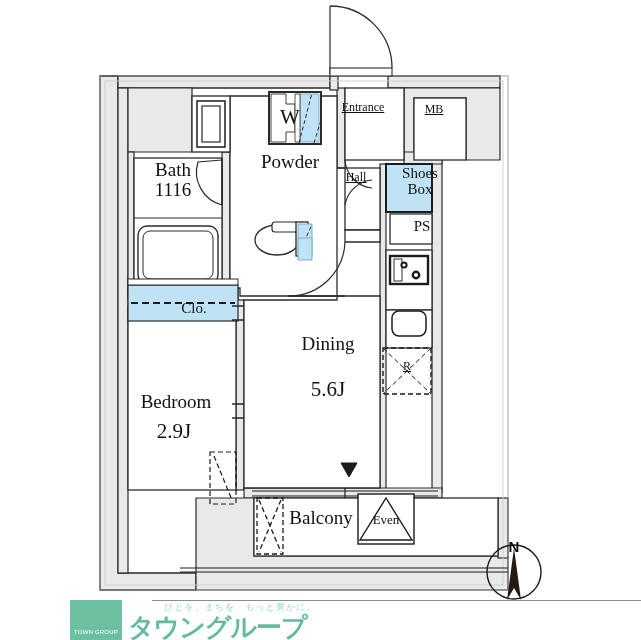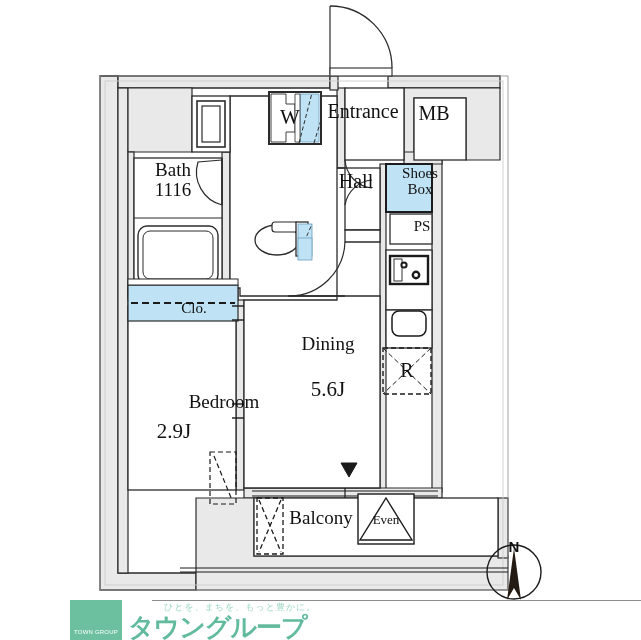--- a/index.html
+++ b/index.html
@@ -8,21 +8,21 @@
 
   #plan{position:absolute;left:0;top:0;width:641px;height:640px;}
 
   .lbl{position:absolute;text-align:center;line-height:1.05;
        color:#111;white-space:nowrap;pointer-events:none;}
   .lbl .l1{display:block;}
   .lbl .l2{display:block;}
 
   
   .t-room   {font-size:19px;text-align:center;}
-  .t-roomS  {font-size:20px;}
+  .t-roomS  {font-size:12px;text-decoration:underline;}
   .t-small  {font-size:15px;padding-left:11px;}
   .t-tiny   {font-size:13px;}
   .t-big    {font-size:21px;}
 
   
   #logo{position:absolute;left:60px;top:598px;width:232px;height:42px;}
   #logo .mark{position:absolute;left:10px;top:2px;width:52px;height:40px;
               background:#6cc0a0;}
   #logo .tg{position:absolute;left:10px;top:31px;width:52px;text-align:center;
             font-family:"Liberation Sans",sans-serif;font-size:6px;
@@ -249,20 +249,21 @@
     <rect x="9" y="23" width="26" height="3" fill="#ffffff"></rect>
   </g>
 </svg>
 
 <div class="lbl t-room" style="left:130px;top:160px;width:86px;">
   <span class="l1">Bath</span>
   <span class="l2">1116</span>
 </div>
 
 <div class="lbl t-room" style="left:231px;top:152px;width:118px;">
+  <span class="l1">Powder</span>
 </div>
 
 <div class="lbl t-roomS" style="left:320px;top:101px;width:86px;">
   <span class="l1">Entrance</span>
 </div>
 
 <div class="lbl t-roomS" style="left:414px;top:103px;width:40px;">
   <span class="l1">MB</span>
 </div>
 
@@ -284,21 +285,21 @@
 </div>
 
 <div class="lbl t-room" style="left:270px;top:334px;width:116px;">
   <span class="l1">Dining</span>
 </div>
 
 <div class="lbl t-big" style="left:270px;top:378px;width:116px;font-family:Liberation Serif, serif;">
   <span class="l1">5.6J</span>
 </div>
 
-<div class="lbl t-room" style="left:128px;top:392px;width:96px;padding-left:48px;">
+<div class="lbl t-room" style="left:128px;top:392px;width:96px;">
   <span class="l1">Bedroom</span>
 </div>
 
 <div class="lbl t-big" style="left:128px;top:420px;width:92px;">
   <span class="l1">2.9J</span>
 </div>
 
 <div class="lbl t-room" style="left:280px;top:508px;width:82px;">
   <span class="l1">Balcony</span>
 </div>

